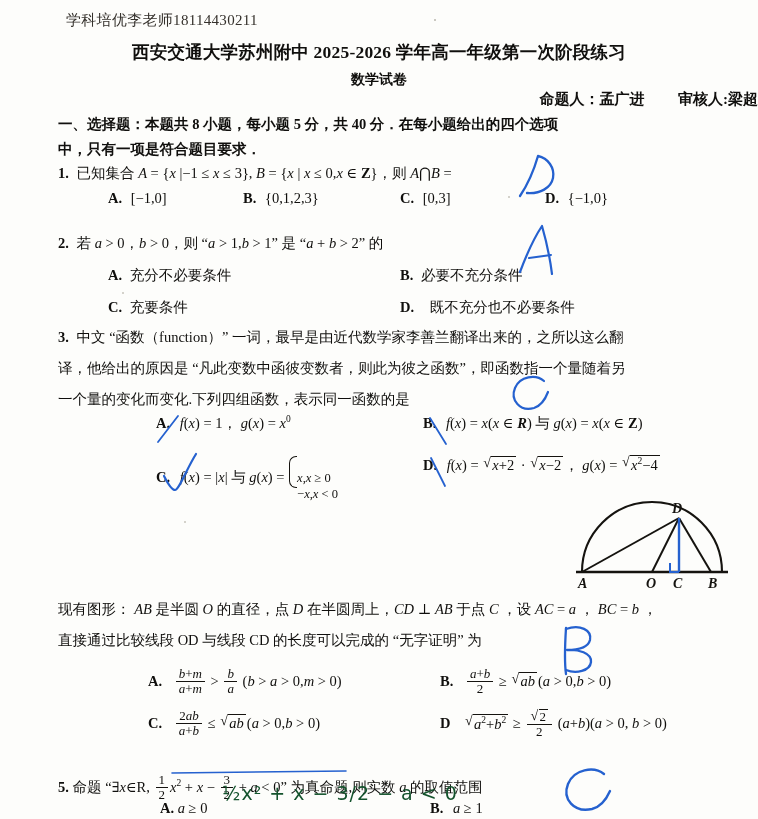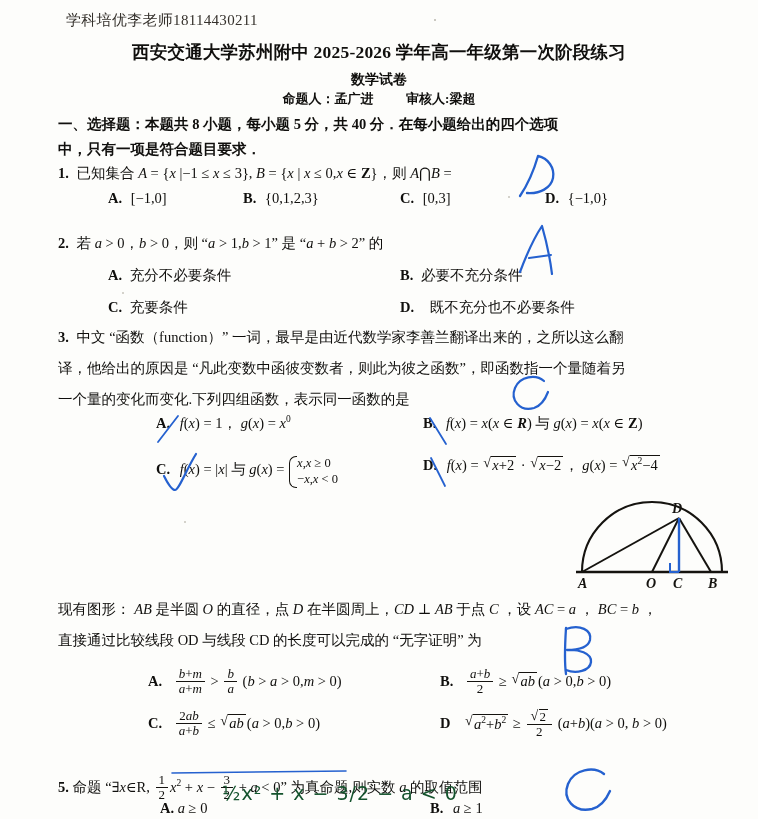--- a/index.html
+++ b/index.html
@@ -27,21 +27,21 @@
     position:absolute;left:0;top:40px;width:758px;
     text-align:center;font-weight:bold;font-size:17.5px;
     letter-spacing:.2px;white-space:nowrap;
   }
   .subtitle{
     position:absolute;left:0;top:71px;width:758px;
     text-align:center;font-weight:bold;font-size:14px;
   }
   .byline{
     position:absolute;left:0;top:90px;width:758px;
-    text-align:center;font-weight:bold;font-size:13px;
+    text-align:right;font-weight:bold;font-size:15px;
   }
   .byline .gap{display:inline-block;width:26px;}
   .bold{font-weight:bold;}
   .sec-head{position:absolute;left:58px;top:112px;width:648px;font-size:14.5px;line-height:25px;font-weight:bold;}
 
   .qtext{position:absolute;font-size:14.5px;line-height:31px;}
 
   
   .optrow{position:absolute;font-size:14.5px;}
   .opt{position:absolute;white-space:nowrap;}
@@ -166,21 +166,21 @@
       <span class="bold">B.</span>
       <span style="margin-left:6px;"><i>f</i>(<i>x</i>) = <i>x</i>(<i>x</i> ∈ <b><i>R</i></b>) 与 <i>g</i>(<i>x</i>) = <i>x</i>(<i>x</i> ∈ <b>Z</b>)</span>
     </span>
   </div>
 
   <div class="optrow" style="left:0;top:455px;">
     <span class="opt" style="left:156px;">
       <span class="bold">C.</span>
       <span style="margin-left:6px;"><i>f</i>(<i>x</i>) = |<i>x</i>| 与 <i>g</i>(<i>x</i>) =</span>
       <span class="cases">
-        <span style="display:block;"><i>x</i>,<i>x</i> ≥ 0</span>
+        <span style="display:block;margin-top:15px;"><i>x</i>,<i>x</i> ≥ 0</span>
         <span style="display:block;">−<i>x</i>,<i>x</i> &lt; 0</span>
       </span>
     </span>
     <span class="opt" style="left:423px;">
       <span class="bold">D.</span>
       <span style="margin-left:6px;"><i>f</i>(<i>x</i>) = <span class="sqrt"><span class="rad"><i>x</i>+2</span></span> · <span class="sqrt"><span class="rad"><i>x</i>−2</span></span>，&nbsp;<i>g</i>(<i>x</i>) = <span class="sqrt"><span class="rad"><i>x</i><sup>2</sup>−4</span></span></span>
     </span>
   </div>
 
   <svg class="ink" style="left:508px;top:372px;" width="48" height="44" viewBox="0 0 48 44">

